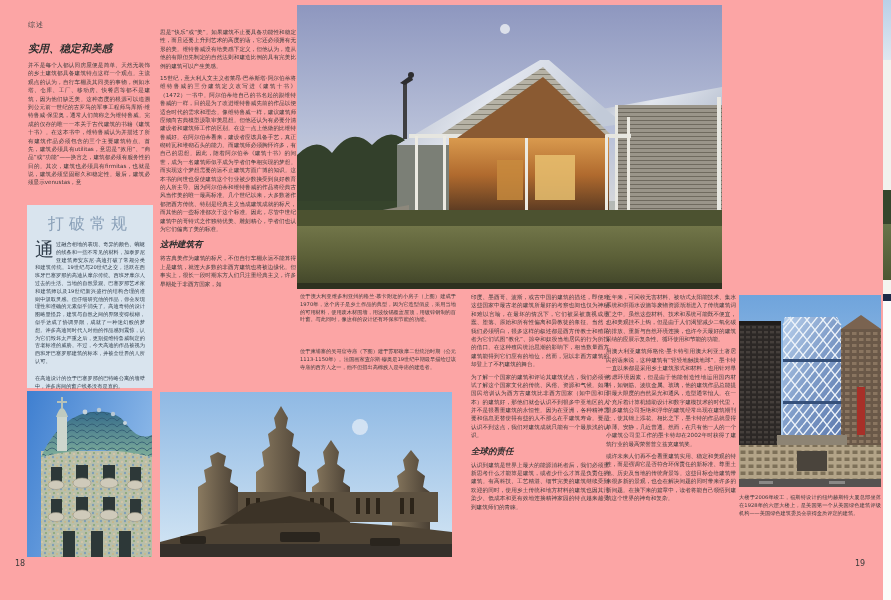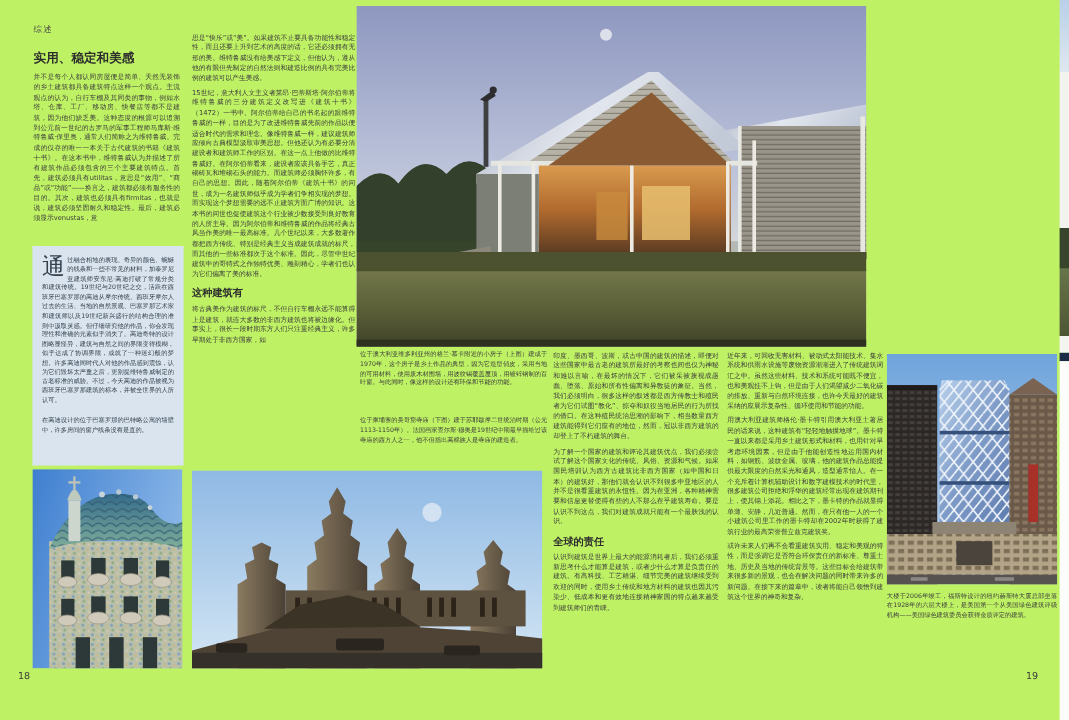--- a/index.html
+++ b/index.html
@@ -1,21 +1,21 @@
 <!DOCTYPE html>
 <html><head>
 <meta charset="utf-8">
 <style>
   html,body{margin:0;padding:0;background:#e8e8e4;}
-  .spread{position:relative;width:891px;height:600px;background:#bef264;overflow:hidden;
+  .spread{position:relative;width:891px;height:600px;background:#fca5a5;overflow:hidden;
           font-family:"DejaVu Sans","Liberation Sans",sans-serif;color:#3a3a3a;}
   .hdr{position:absolute;left:28px;top:20px;font-size:7px;color:#4a4a4a;letter-spacing:1px;}
   .col{position:absolute;text-align:justify;}
   .col p{margin:0 0 4px 0;font-size:5.6px;line-height:1.5;color:#3c3c3c;}
-  .h-serif{font-family:"DejaVu Serif","Liberation Serif",serif;
+  .h-serif{font-family:"DejaVu Serif","Liberation Serif",serif;font-style:italic;
            font-weight:bold;color:#2e2e2e;}
   .art-h{font-size:10.5px;margin:0 0 5px 0;}
   .sub-h{font-size:8.5px;margin:6px 0 3px 0;}
   .bluebox{position:absolute;left:27px;top:205px;width:126px;height:183px;
            background:#d9e4ee;box-sizing:border-box;padding:9px 8px 6px 8px;}
   .bluebox .title{font-family:"DejaVu Serif","Liberation Serif",serif;font-size:16px;
            color:#8aa0b8;text-align:center;letter-spacing:5px;margin:0 0 6px 0;font-weight:normal;}
   .bluebox p{font-size:5.2px;line-height:1.5;color:#33404e;text-align:justify;margin:0;}
   .dropcap{float:left;font-size:19px;line-height:17px;padding-right:2px;color:#33404e;
            font-family:"DejaVu Serif","Liberation Serif",serif;}
@@ -32,20 +32,21 @@
 <div class="spread">
 
   <div class="hdr">综述</div>
 
   <div class="col" style="left:28px;top:42px;width:122px;">
     <h2 class="h-serif art-h">实用、稳定和美感</h2>
     <p>并不是每个人都认同房屋便是简单、天然无装饰的乡土建筑都具备建筑特点这样一个观点。主流观点的认为，自行车棚及其同类的事物，例如水塔、仓库、工厂、移动房、快餐店等都不是建筑，因为他们缺乏美。这种态度的根源可以追溯到公元前一世纪的古罗马的军事工程师马库斯·维特鲁威·保里奥，通常人们简称之为维特鲁威。完成的仅存的唯一一本关于古代建筑的书籍《建筑十书》。在这本书中，维特鲁威认为并描述了所有建筑作品必须包含的三个主要建筑特点。首先，建筑必须具有utilitas，意思是“效用”、“商品”或“功能”——换言之，建筑都必须有服务性的目的。其次，建筑也必须具有firmitas，也就是说，建筑必须坚固耐久和稳定性。最后，建筑必须显示venustas，意</p>
   </div>
 
   <div class="bluebox">
+    <h3 class="title">打破常规</h3>
     <p><span class="dropcap">通</span><span>过融合相地的表现、奇异的颜色、蜿蜒的线条和一些不常见的材料，加泰罗尼亚建筑师安东尼·高迪打破了常规分类和建筑传统。19世纪与20世纪之交，活跃在西班牙巴塞罗那的高迪从摩尔传统、西班牙摩尔人过去的生活、当地的自然景观、巴塞罗那艺术家和建筑师以及19世纪新兴盛行的结构合理的准则中汲取灵感。但仔细研究他的作品，你会发现理性和准确的元素似乎消失了。高迪奇特的设计图略显怪异，建筑与自然之间的界限变得模糊，似乎达成了协调界限，成就了一种迷幻般的梦想。许多高迪同时代人对他的作品感到震惊，认为它们毁坏太严重之后，更别提维特鲁威制定的古老标准的威胁。不过，今天高迪的作品被视为西班牙巴塞罗那建筑的标本，并被全世界的人所认可。</span></p>
     <p class="boxcap">在高迪设计的位于巴塞罗那的巴特略公寓的墙壁中，许多房间的窗户线条没有是直的。</p>
   </div>
 
   <svg class="photo" style="left:27px;top:391px;" width="125" height="166" viewBox="0 0 125 166">
     <defs>
       <linearGradient id="cbsky" x1="0" y1="0" x2="1" y2="0.4">
         <stop offset="0" stop-color="#3f7fd0"></stop>
           <stop offset="1" stop-color="#8cb8e8"></stop>
       </linearGradient>
@@ -249,21 +250,21 @@
     <circle cx="114" cy="70" r="3" fill="#2e2e30"></circle>
 
     <rect x="0" y="219" width="425" height="65" fill="url(#grass)"></rect>
     <rect x="0" y="205" width="425" height="16" fill="#4c5230"></rect>
     <rect x="0" y="278" width="425" height="6" fill="#2e3120"></rect>
   </svg>
 
   <div class="cap" style="left:300px;top:293px;width:156px;">位于澳大利亚维多利亚州的格兰·慕卡附近的小房子（上图）建成于1970年，这个房子是乡土作品的典型，因为它造型俏皮，采用当地的可用材料，使用废木材围墙，用波纹锡覆盖屋顶，用镀锌钢制的百叶窗。与此同时，像这样的设计还有环保和节能的功能。</div>
   <div class="cap" style="left:300px;top:348px;width:156px;">位于柬埔寨的吴哥窟寺庙（下图）建于苏耶跋摩二世统治时期（公元1113-1150年）。法国画家查尔斯·穆奥是19世纪中期最早描绘过该寺庙的西方人之一，他不但指出高棉族人是寺庙的建造者。</div>
 
-  <div class="col" style="left:461px;top:293px;width:138px;">
+  <div class="col" style="left:471px;top:293px;width:138px;">
     <p>印度、墨西哥、波斯，或古中国的建筑的描述，即便对这些国家中最古老的建筑所最好的考察也间也仅为神秘和难以言喻，在最坏的情况下，它们被采被蔑视成愚蠢、堕落、原始和所有性偏离和异教徒的象征。当然，我们必须明白，很多这样的叙述都是西方传教士和殖民者为它们试图“教化”、掠夺和奴役当地居民的行为所找的借口。在这种殖民统治思潮的影响下，相当数量西方建筑能得到它们应有的地位，然而，冠以非西方建筑的却登上了不朽建筑的舞台。</p>
     <p>为了解一个国家的建筑和评论其建筑优点，我们必须尝试了解这个国家文化的传统、风俗、资源和气候。如果国民培训认为西方古建筑比非西方国家（如中国和日本）的建筑好，那他们就会认识不到很多中亚地区的人并不是很看重建筑的永恒性。因为在亚洲，各种精神需要和信息更替使得有些的人不那么在乎建筑寿命。要是认识不到这点，我们对建筑成就只能有一个最肤浅的认识。</p>
     <h3 class="h-serif sub-h">全球的责任</h3>
     <p>认识到建筑是世界上最大的能源消耗者后，我们必须重新思考什么才能算是建筑，或者少什么才算是负责任的建筑。有高科技、工艺精湛、细节完美的建筑继续受到欢迎的同时，使用乡土传统和地方材料的建筑也因其污染少、低成本和更有效地连接精神家园的特点越来越受到建筑师们的青睐。</p>
   </div>
 
   <div class="col" style="left:606px;top:293px;width:130px;">
     <p>近年来，可回收无害材料、被动式太阳能技术、集水系统和供雨水设施等废物资源渐渐进入了传统建筑词汇之中。虽然这些材料、技术和系统可能既不便宜，也和美观挂不上钩，但是由于人们渴望减少二氧化碳的排放、重新与自然环境连接，也许今天最好的建筑采纳的应展示复杂性、循环使用和节能的功能。</p>
     <p>用澳大利亚建筑师格伦·墨卡特引用澳大利亚土著居民的话来说，这种建筑有“轻轻地触摸地球”。墨卡特一直以来都是采用乡土建筑形式和材料，也用针对早考虑环境因素，但是由于他能创造性地运用国内材料，如钢筋、波纹金属、玻璃，他的建筑作品总能提供最大限度的自然采光和通风，造型通常怡人。在一个充斥着计算机辅助设计和数字建模技术的时代里，很多建筑公司拒绝和浮华的建筑经常出现在建筑期刊上，使其锦上添花。相比之下，墨卡特的作品就显得单薄、安静，几近普通。然而，在只有他一人的一个小建筑公司里工作的墨卡特却在2002年时获得了建筑行业的最高荣誉普立兹克建筑奖。</p>
     <p>或许未来人们再不会看重建筑实用、稳定和美观的特性，而是强调它是否符合环保责任的新标准、尊重土地、历史及当地的传统背景等。这些目标会给建筑带来很多新的景观，也会在解决问题的同时带来许多的新问题。在接下来的篇章中，读者将能自己领悟到建筑这个世界的神奇和复杂。</p>

